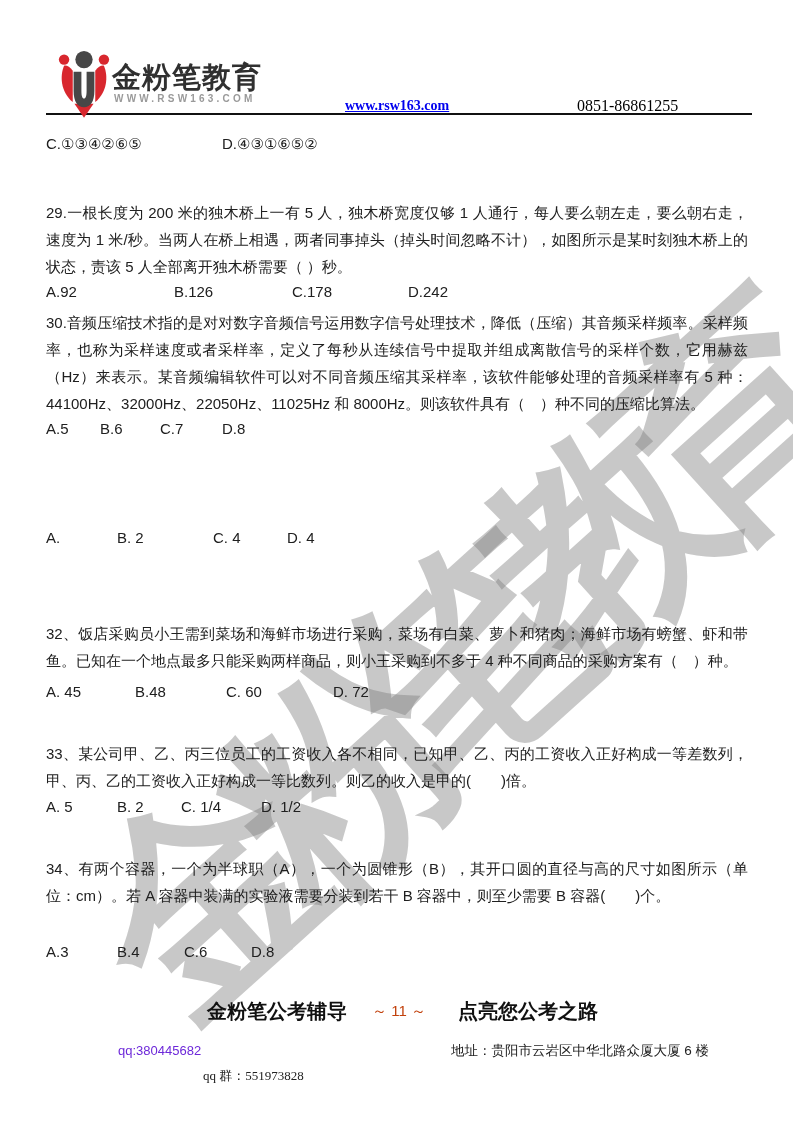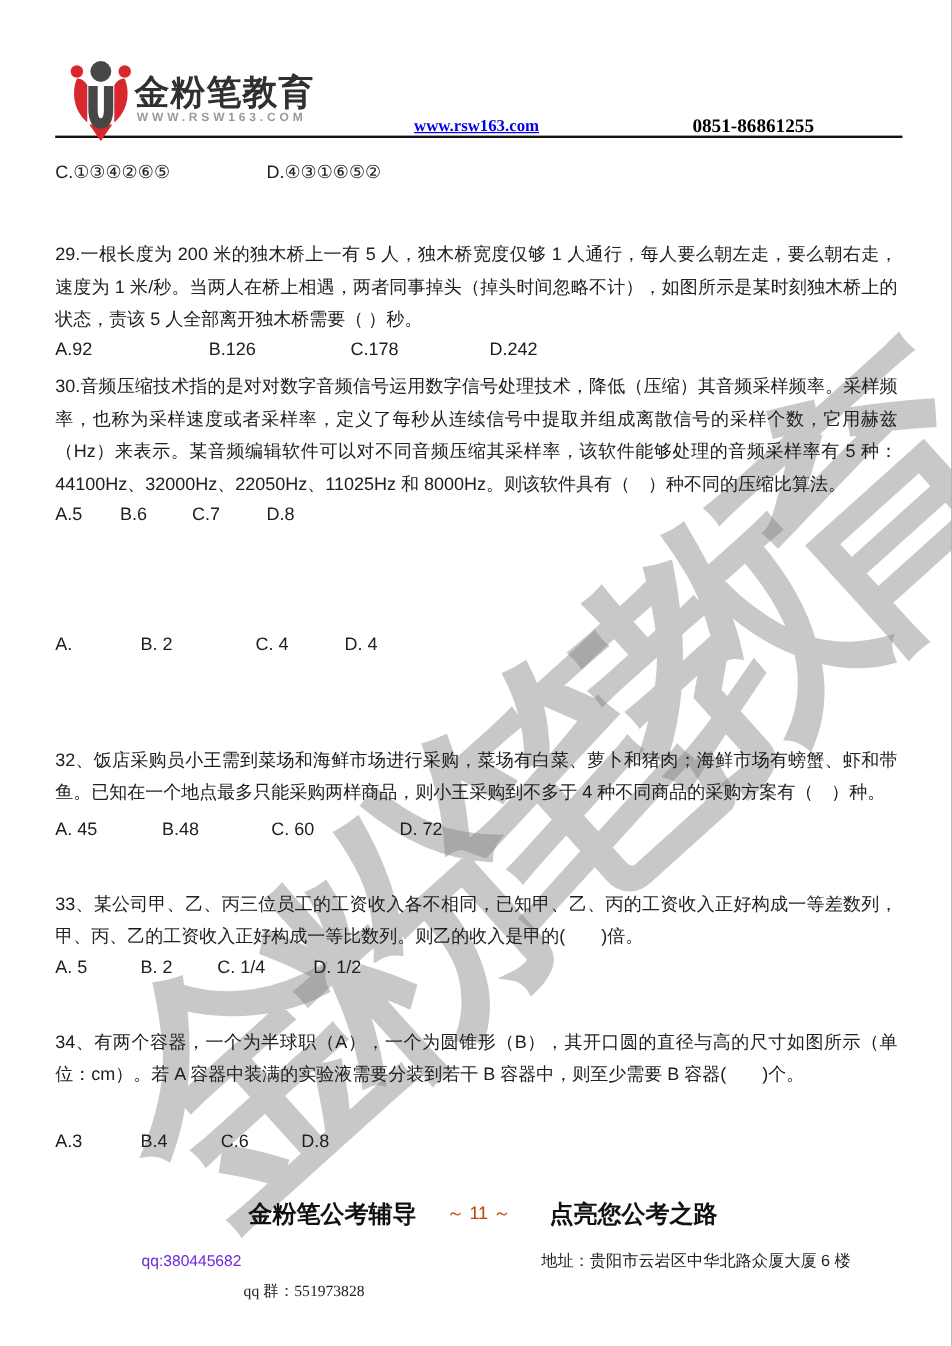--- a/index.html
+++ b/index.html
@@ -57,21 +57,21 @@
   .site-link {
     position: absolute; left: 345px; top: 98px;
     font-family: "Liberation Serif", serif;
     font-size: 14px; font-weight: bold;
     color: #0000ee; text-decoration: underline;
     z-index: 2; cursor: pointer;
   }
   .phone {
     position: absolute; left: 577px; top: 97px;
     font-family: "Liberation Serif", serif;
-    font-size: 16px; font-weight: bold; color: #000;
+    font-size: 16px; font-weight: normal; color: #000;
     z-index: 2;
   }
   
   .q {
     position: absolute;
     left: 46px;
     width: 702px;
     font-size: 15px;
     line-height: 27px;
     color: #202020;

